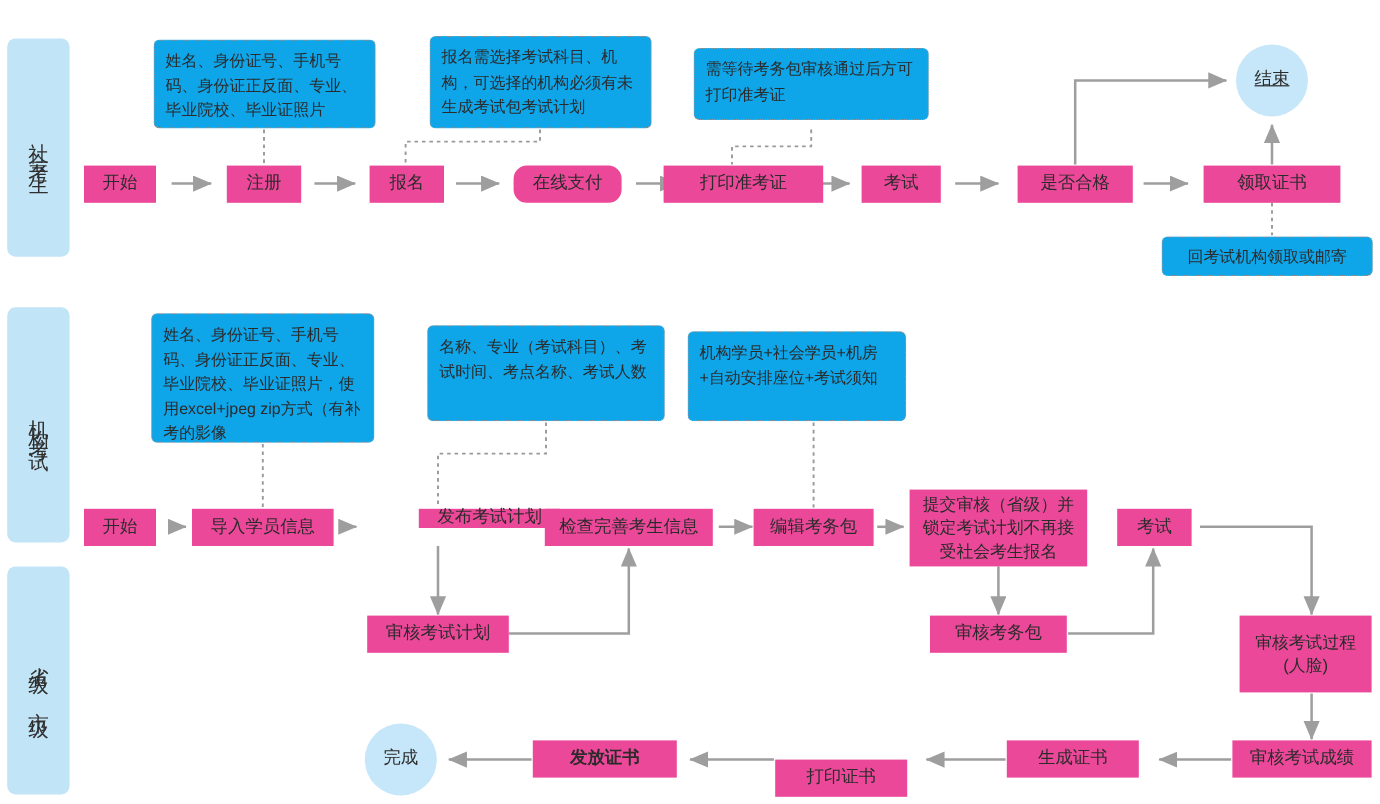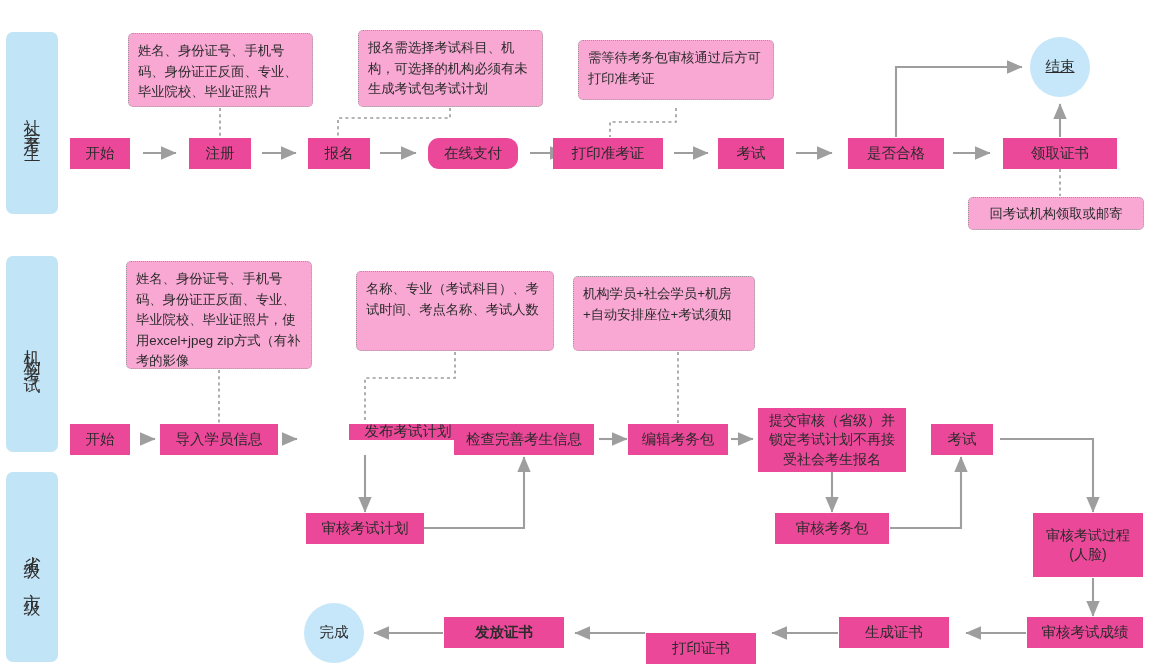--- a/index.html
+++ b/index.html
@@ -48,21 +48,21 @@
   .node.bold{font-weight:bold;}
   .node.circle{
     border-radius:50%;
     background:#c6e7f9;
   }
 
   .note{
     position:absolute;
     border:1px dotted #9a9a9a;
     border-radius:5px;
-    background:#f9a8d4;
+    background:#0ea5e9;
     box-sizing:border-box;
     font-size:13.3px;
     line-height:1.55;
     color:#2b2b2b;
     padding:7px 9px;
     text-align:left;
   }
   .note.center{text-align:center;}
 </style>
 </head>
@@ -152,21 +152,21 @@
   </div>
   <div class="node" style="left:189px;top:138px;width:62px;height:31px;">
     <span>注册</span>
   </div>
   <div class="node" style="left:308px;top:138px;width:62px;height:31px;">
     <span>报名</span>
   </div>
   <div class="node" style="left:428px;top:138px;width:90px;height:31px;border-radius:11px;">
     <span>在线支付</span>
   </div>
-  <div class="node" style="left:553px;top:138px;width:110px;height:31px;">
+  <div class="node" style="left:553px;top:138px;width:133px;height:31px;">
     <span>打印准考证</span>
   </div>
   <div class="node" style="left:718px;top:138px;width:66px;height:31px;">
     <span>考试</span>
   </div>
   <div class="node" style="left:848px;top:138px;width:96px;height:31px;">
     <span>是否合格</span>
   </div>
   <div class="node" style="left:1003px;top:138px;width:114px;height:31px;">
     <span>领取证书</span>

